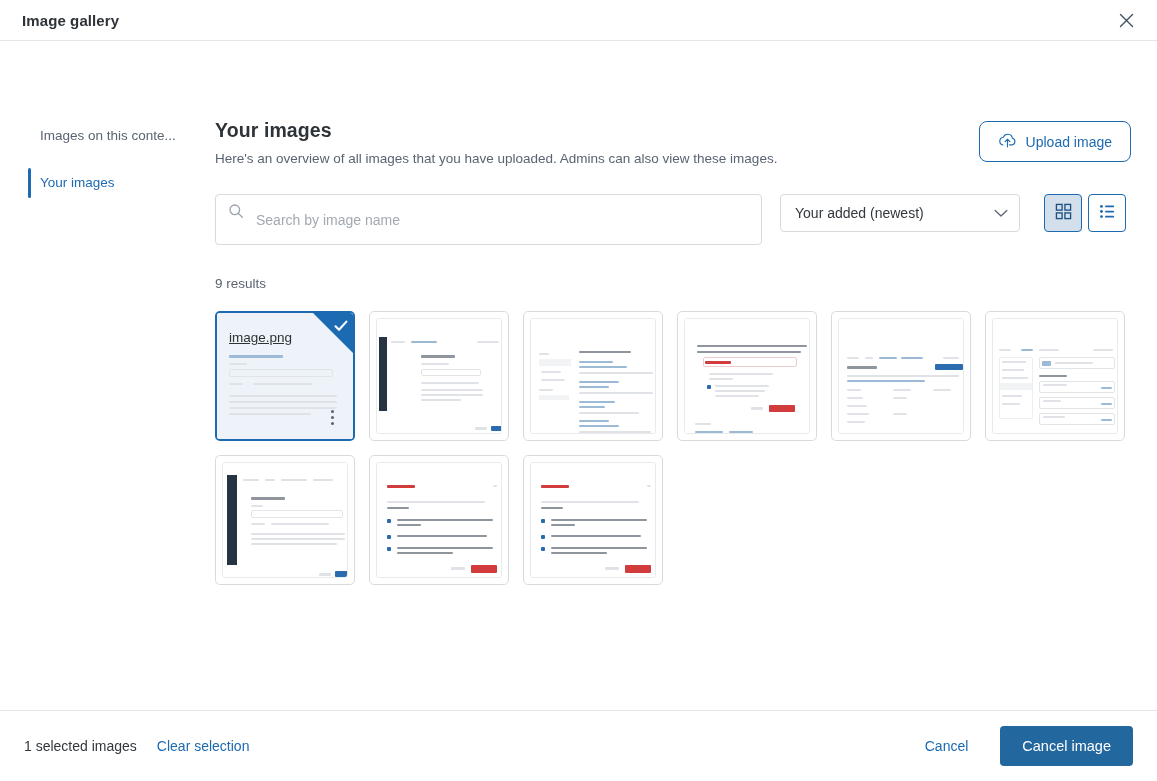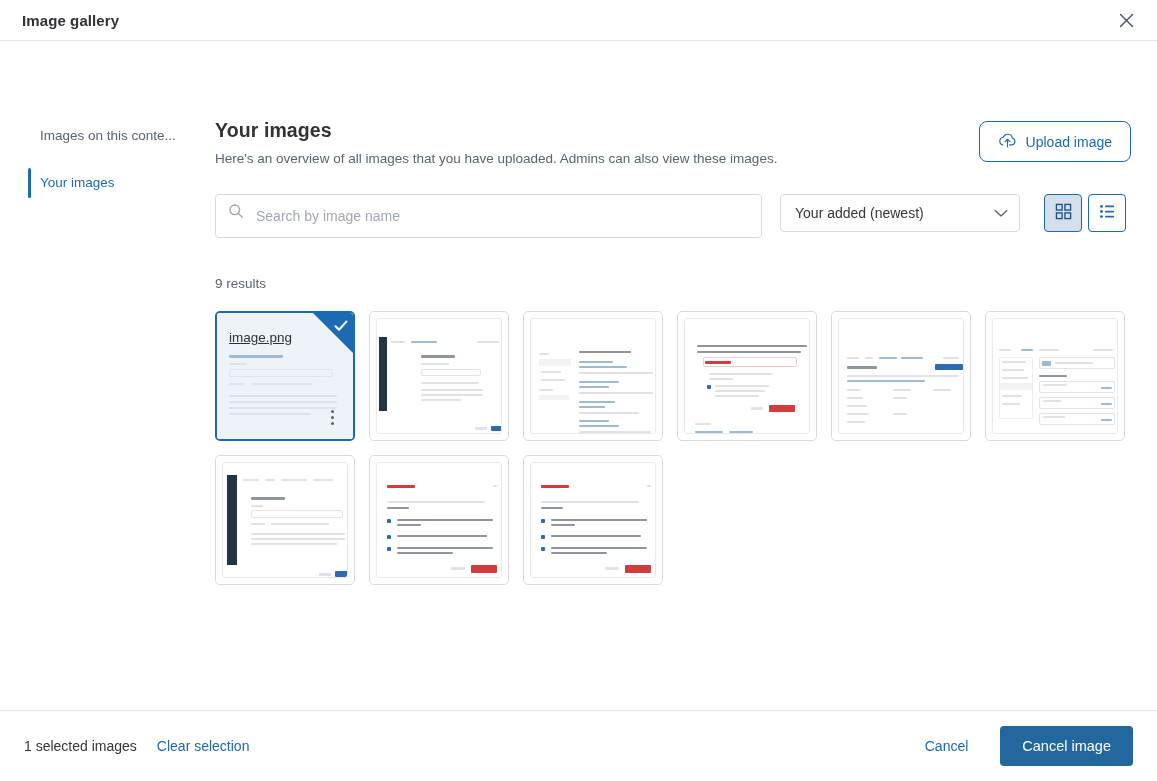--- a/index.html
+++ b/index.html
@@ -122,21 +122,21 @@
     align-items: center;
     gap: 18px;
     margin-top: 28px;
   }
   .search-wrap {
     position: relative;
     flex: 0 0 547px;
     height: 38px;
   }
   .search-input {
-    width: 100%; height: 44px;
+    width: 100%; height: 51px;
     border: 1px solid #d8dbde;
     border-radius: 4px;
     padding: 0 12px 0 40px;
     font-size: 14px;
     font-family: "Liberation Sans", sans-serif;
     color: #32373d;
     background: #fff;
     outline: none;
   }
   .search-input::placeholder { color: #a2a9b1; }

